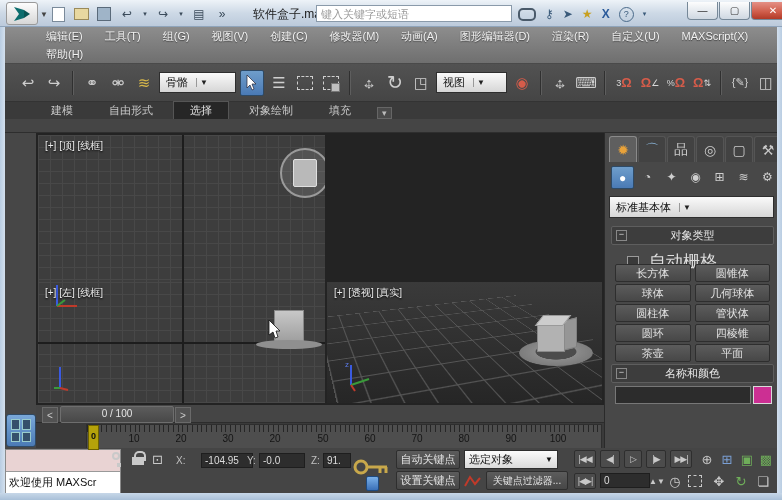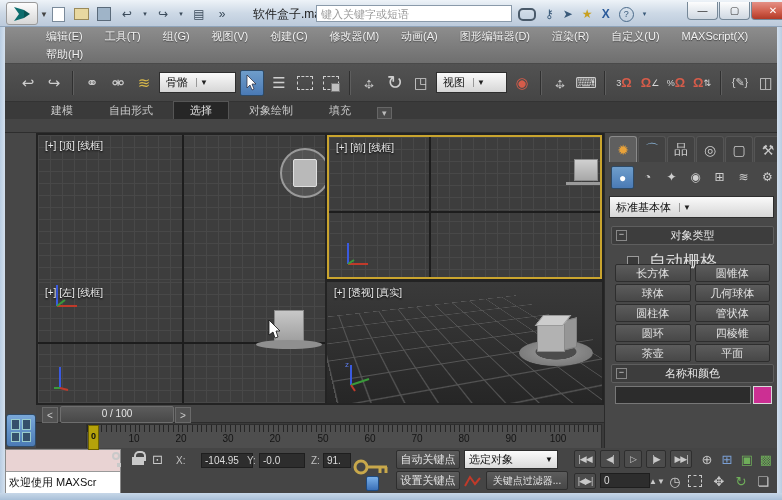--- a/index.html
+++ b/index.html
@@ -301,34 +301,20 @@
       <div class="top-obj">
           <div class="inner"></div>
         </div>
       <svg class="tripod" width="26" height="30">
         <line x1="5" y1="27" x2="5" y2="6" stroke="#3a5ae0" stroke-width="2"></line>
         <line x1="5" y1="27" x2="25" y2="27" stroke="#c03a2a" stroke-width="2"></line>
         <line x1="5" y1="27" x2="13" y2="21" stroke="#3a9a3a" stroke-width="2"></line>
       </svg>
     </div>
 
-    <div class="abs vp" style="left:291px;top:2px;width:275px;height:144px;border:2px solid #c9a42e">
-      <div class="vp-label">[+] [前] [线框]</div>
-      <div class="axline-v" style="left:100px"></div>
-      <div class="axline-h" style="top:74px"></div>
-      <div class="front-obj">
-        <div class="cube"></div>
-          <div class="plate"></div>
-      </div>
-      <svg class="tripod" width="26" height="30">
-        <line x1="5" y1="27" x2="5" y2="6" stroke="#3a5ae0" stroke-width="2"></line>
-        <line x1="5" y1="27" x2="25" y2="27" stroke="#c03a2a" stroke-width="2"></line>
-        <line x1="5" y1="27" x2="11" y2="23" stroke="#3a9a3a" stroke-width="2"></line>
-      </svg>
-    </div>
 
     <div class="abs vp" style="left:2px;top:149px;width:287px;height:121px">
       <div class="vp-label">[+] [左] [线框]</div>
       <div class="axline-v" style="left:144px"></div>
       <div class="axline-h" style="top:60px"></div>
       <div class="left-obj">
         <div class="cube"></div>
           <div class="plate"></div>
       </div>
       <svg class="cursor-svg" style="left:230px;top:38px" width="14" height="19">

